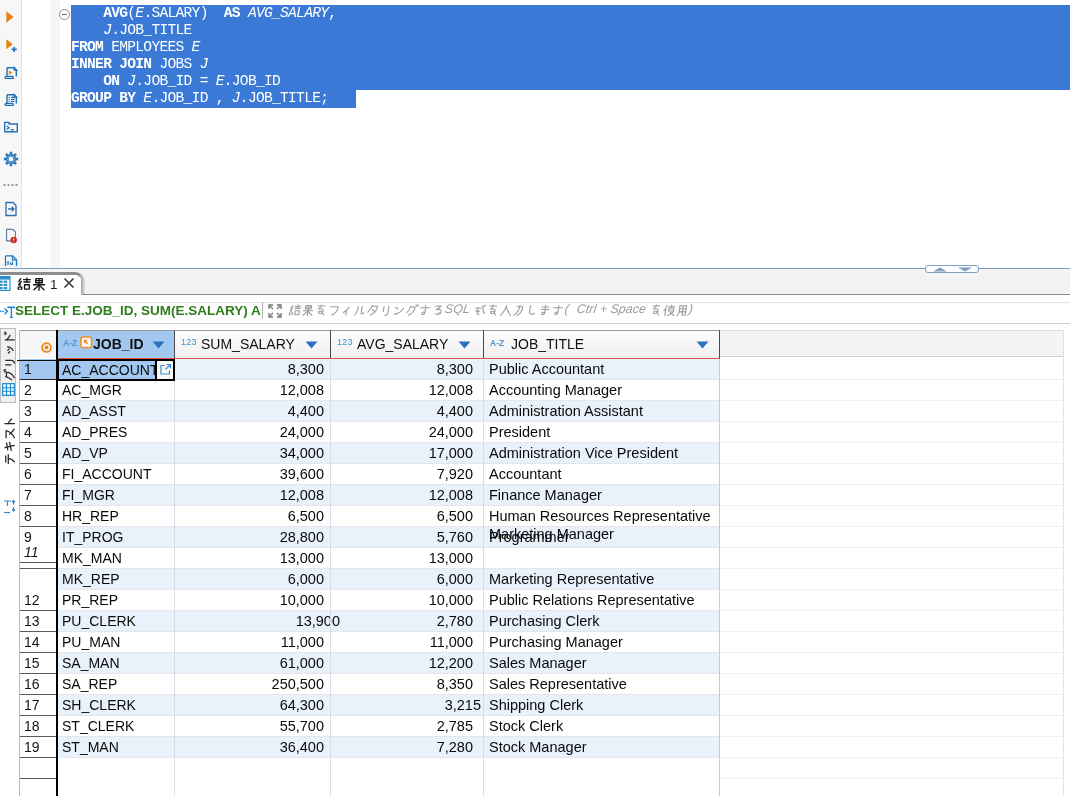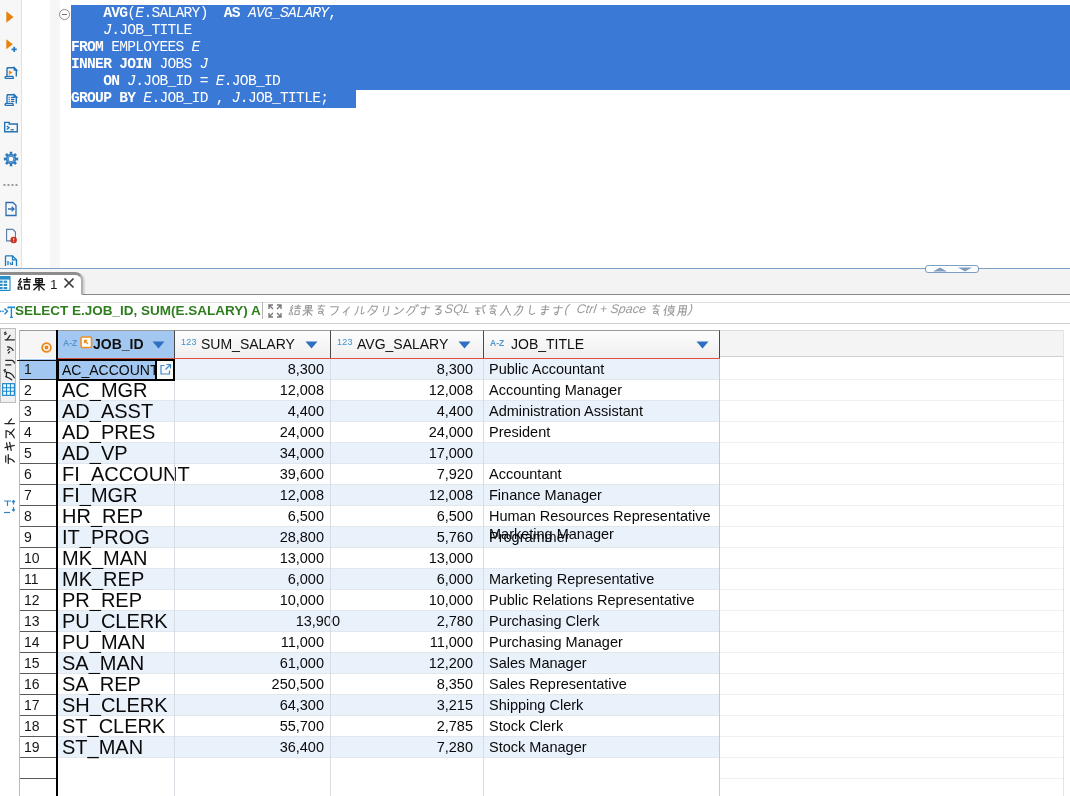--- a/index.html
+++ b/index.html
@@ -25,21 +25,21 @@
 #fbar{position:absolute;left:0;top:295px;width:1070px;height:29px;background:#fff;border-bottom:1px solid #cfcfcf}
 #fquery{position:absolute;left:15px;top:303px;font:bold 13.5px/16px "Liberation Sans",sans-serif;color:#2f7e1e}
 #fsep{position:absolute;left:262px;top:302px;width:1px;height:17px;background:#b5b5b5}
 
 #vtabs{position:absolute;left:0;top:324px;width:19px;height:472px;background:#fff}
 #vtab1{position:absolute;left:0;top:328px;width:16px;height:75px;background:#f0f0f0;border:1px solid #bdbdbd}
 
 .rnum{position:absolute;left:20px;width:37px;height:21px;background:#fff;border-bottom:1px solid #5a5a5a;font:14px/20px "Liberation Sans",sans-serif;color:#141414;padding-left:4px}
 .drow{position:absolute;left:57px;width:663px;height:21px;border-bottom:1px solid #e2e7ee}
 .c{position:absolute;height:21px;font:14.5px/20.5px "Liberation Sans",sans-serif;color:#0a0a0a;white-space:nowrap}
-.c.jid{font-size:20px}
+.c.jid{font-size:14px}
 .cr{text-align:right}
 .vline{position:absolute;width:1px;background:#d9dde3}
 .hcell{position:absolute;top:330px;height:28px;background:linear-gradient(#fdfdfd,#efefef);border-right:1px solid #4a4a4a;border-top:1px solid #9a9a9a}
 .hlabel{position:absolute;top:337px;font:14px/15px "Liberation Sans",sans-serif;color:#101010}
 </style></head>
 <body>
 <div id="page">
 
 <div id="gutter"></div>
 <div id="tb">
@@ -439,20 +439,21 @@
 <div class="rnum" style="top:422px;">4</div>
 <div class="c cl jid" style="top:422px;left:62px">AD_PRES</div>
 <div class="c cr" style="top:422px;left:175px;width:149px">24,000</div>
 <div class="c cr" style="top:422px;left:331px;width:142px">24,000</div>
 <div class="c cl" style="top:422px;left:489px">President</div>
 <div class="drow" style="top:443px;background:#e9f1fb"></div>
 <div class="rnum" style="top:443px;">5</div>
 <div class="c cl jid" style="top:443px;left:62px">AD_VP</div>
 <div class="c cr" style="top:443px;left:175px;width:149px">34,000</div>
 <div class="c cr" style="top:443px;left:331px;width:142px">17,000</div>
+<div class="c cl" style="top:443px;left:489px">Administration Vice President</div>
 <div class="drow" style="top:464px;background:#ffffff"></div>
 <div class="rnum" style="top:464px;">6</div>
 <div class="c cl jid" style="top:464px;left:62px">FI_ACCOUNT</div>
 <div class="c cr" style="top:464px;left:175px;width:149px">39,600</div>
 <div class="c cr" style="top:464px;left:331px;width:142px">7,920</div>
 <div class="c cl" style="top:464px;left:489px">Accountant</div>
 <div class="drow" style="top:485px;background:#e9f1fb"></div>
 <div class="rnum" style="top:485px;">7</div>
 <div class="c cl jid" style="top:485px;left:62px">FI_MGR</div>
 <div class="c cr" style="top:485px;left:175px;width:149px">12,008</div>
@@ -470,21 +471,21 @@
 <div class="c cr" style="top:527px;left:175px;width:149px">28,800</div>
 <div class="c cr" style="top:527px;left:331px;width:142px">5,760</div>
 <div class="c cl" style="top:527px;left:489px">Programmer</div>
 <div class="drow" style="top:548px;background:#ffffff"></div>
 <div class="rnum" style="top:548px;">10</div>
 <div class="c cl jid" style="top:548px;left:62px">MK_MAN</div>
 <div class="c cr" style="top:548px;left:175px;width:149px">13,000</div>
 <div class="c cr" style="top:548px;left:331px;width:142px">13,000</div>
 <div class="c cl" style="top:524px;left:489px">Marketing Manager</div>
 <div class="drow" style="top:569px;background:#e9f1fb"></div>
-<div class="rnum" style="top:569px;">11</div>
+<div class="rnum" style="top:542px;font-style:italic;">11</div>
 <div class="c cl jid" style="top:569px;left:62px">MK_REP</div>
 <div class="c cr" style="top:569px;left:175px;width:149px">6,000</div>
 <div class="c cr" style="top:569px;left:331px;width:142px">6,000</div>
 <div class="c cl" style="top:569px;left:489px">Marketing Representative</div>
 <div class="drow" style="top:590px;background:#ffffff"></div>
 <div class="rnum" style="top:590px;">12</div>
 <div class="c cl jid" style="top:590px;left:62px">PR_REP</div>
 <div class="c cr" style="top:590px;left:175px;width:149px">10,000</div>
 <div class="c cr" style="top:590px;left:331px;width:142px">10,000</div>
 <div class="c cl" style="top:590px;left:489px">Public Relations Representative</div>
@@ -509,21 +510,21 @@
 <div class="drow" style="top:674px;background:#ffffff"></div>
 <div class="rnum" style="top:674px;">16</div>
 <div class="c cl jid" style="top:674px;left:62px">SA_REP</div>
 <div class="c cr" style="top:674px;left:175px;width:149px">250,500</div>
 <div class="c cr" style="top:674px;left:331px;width:142px">8,350</div>
 <div class="c cl" style="top:674px;left:489px">Sales Representative</div>
 <div class="drow" style="top:695px;background:#e9f1fb"></div>
 <div class="rnum" style="top:695px;">17</div>
 <div class="c cl jid" style="top:695px;left:62px">SH_CLERK</div>
 <div class="c cr" style="top:695px;left:175px;width:149px">64,300</div>
-<div class="c cr" style="top:695px;left:331px;width:142px">3,215</div>
+<div class="c cr" style="top:695px;left:339px;width:142px">3,215</div>
 <div class="c cl" style="top:695px;left:489px">Shipping Clerk</div>
 <div class="drow" style="top:716px;background:#ffffff"></div>
 <div class="rnum" style="top:716px;">18</div>
 <div class="c cl jid" style="top:716px;left:62px">ST_CLERK</div>
 <div class="c cr" style="top:716px;left:175px;width:149px">55,700</div>
 <div class="c cr" style="top:716px;left:331px;width:142px">2,785</div>
 <div class="c cl" style="top:716px;left:489px">Stock Clerk</div>
 <div class="drow" style="top:737px;background:#e9f1fb"></div>
 <div class="rnum" style="top:737px;">19</div>
 <div class="c cl jid" style="top:737px;left:62px">ST_MAN</div>

